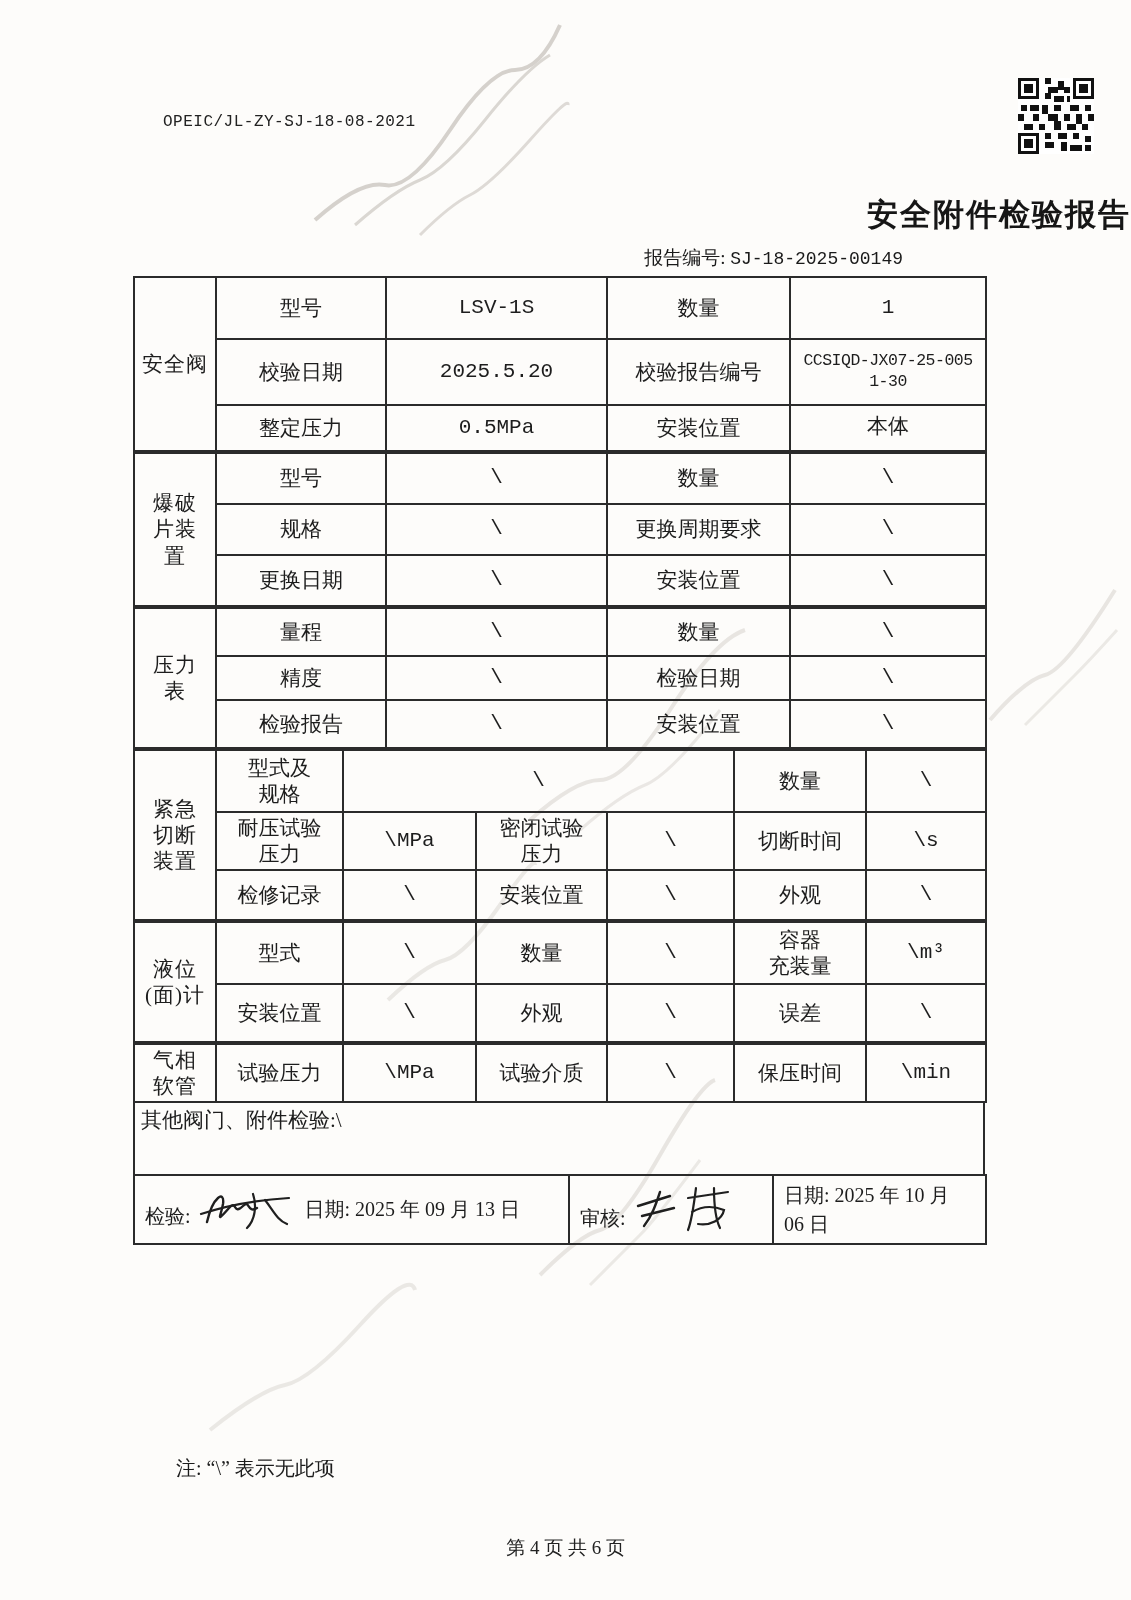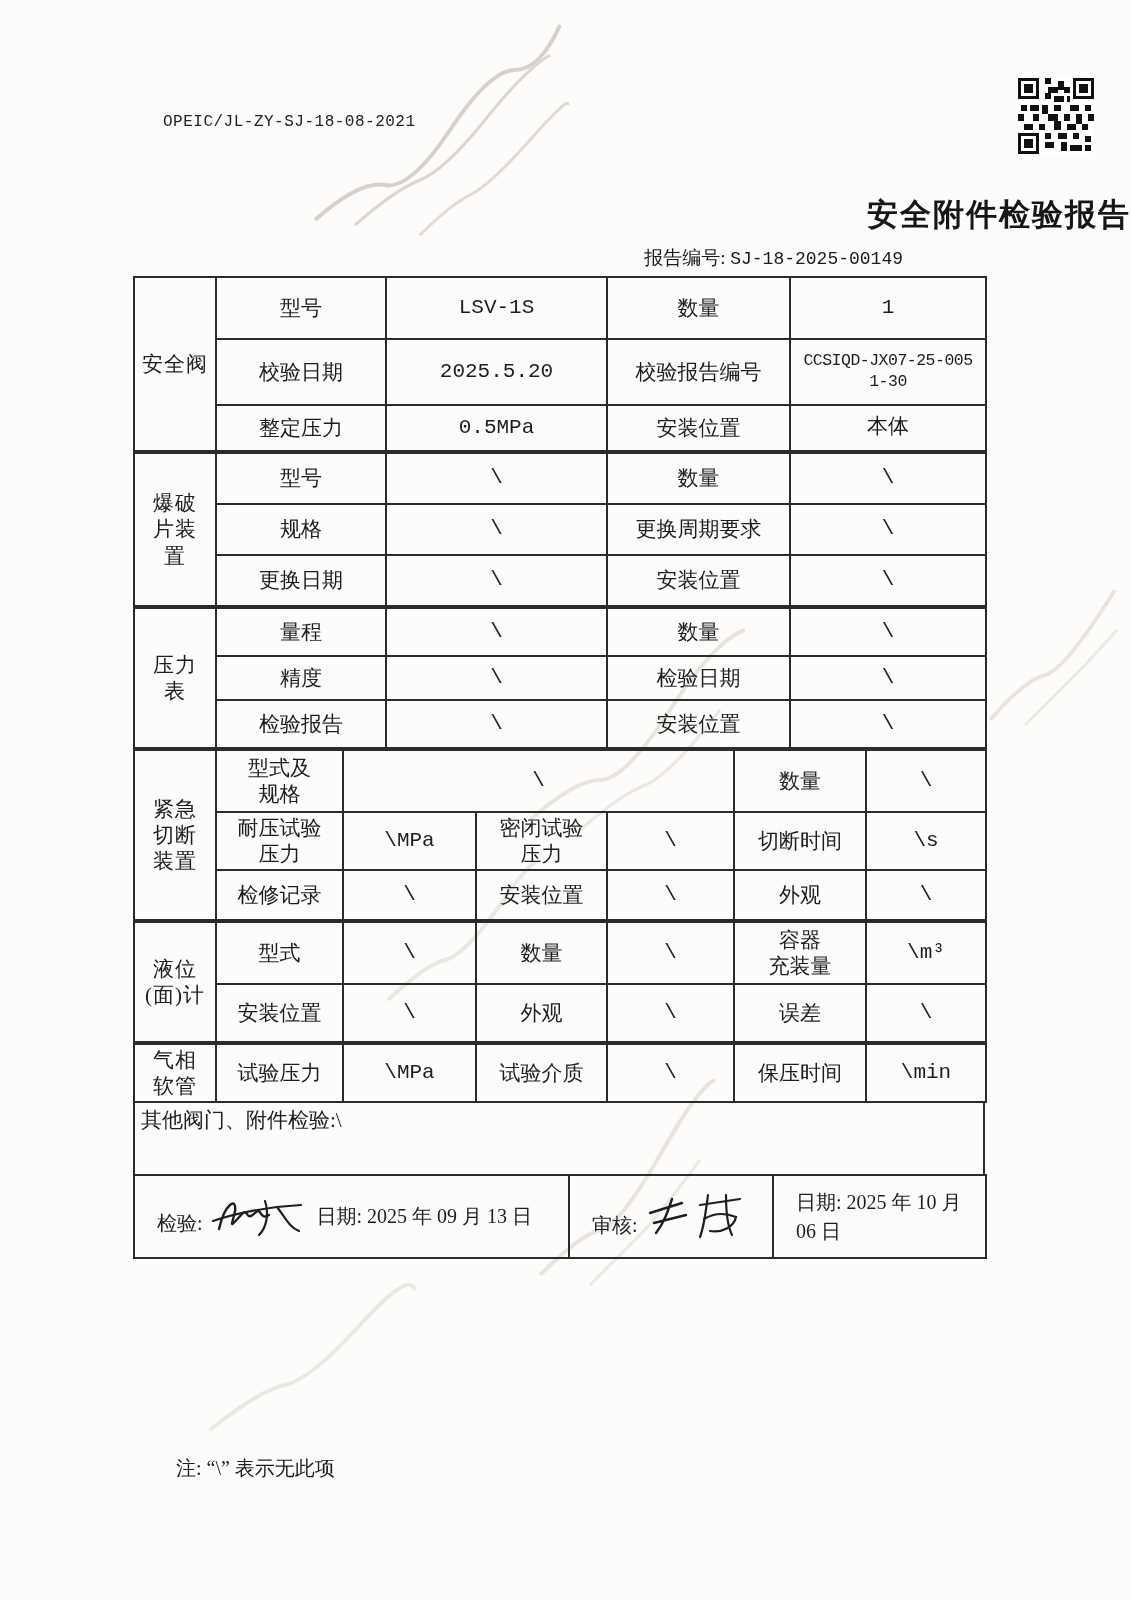--- a/index.html
+++ b/index.html
@@ -43,21 +43,21 @@
   .full-row {
     border: 2px solid #2b2b2b; border-top-width: 2px;
     width: 852px; background: transparent;
     font-size: 21px; text-align: left;
     padding: 3px 6px; vertical-align: top;
     margin-top: -2px;
   }
   .full-row.other { height: 75px; }
   .full-row.result { height: 77px; }
   table.sign { border-collapse: collapse; table-layout: fixed; width: 852px; margin-top: -2px; }
-  table.sign td { border: 2px solid #2b2b2b; font-size: 20px; vertical-align: middle; padding: 2px 22px; height: 83px; overflow: hidden; }
+  table.sign td { border: 2px solid #2b2b2b; font-size: 20px; vertical-align: middle; padding: 2px 10px; height: 69px; overflow: hidden; }
   .sign-cell { display: flex; align-items: center; gap: 4px; }
   .sig-label { align-self: flex-end; margin-bottom: 4px; white-space: nowrap; }
   .sig-date { white-space: nowrap; margin-left: 6px; }
   .review-date { white-space: pre-line; line-height: 1.45; text-align: left; }
   .sig-svg { flex: 0 0 auto; }
   .note { position: absolute; left: 176px; top: 1455px; font-size: 20px; color: #1c1c1c; }
   .footer { position: absolute; top: 1535px; left: 0; width: 100%; text-align: center; font-size: 19px; color: #222; }
   .wm { position: absolute; pointer-events: none; }
   .wm svg { display: block; }
 </style>
@@ -392,14 +392,15 @@
         <td>
           <div class="review-date">日期: 2025 年 10 月
 06 日</div>
         </td>
       </tr>
     </tbody>
       </table>
   </div>
 
   <div class="note">注: “\” 表示无此项</div>
+  <div class="footer">第 4 页 共 6 页</div>
 
 </div>
 
 </body></html>

